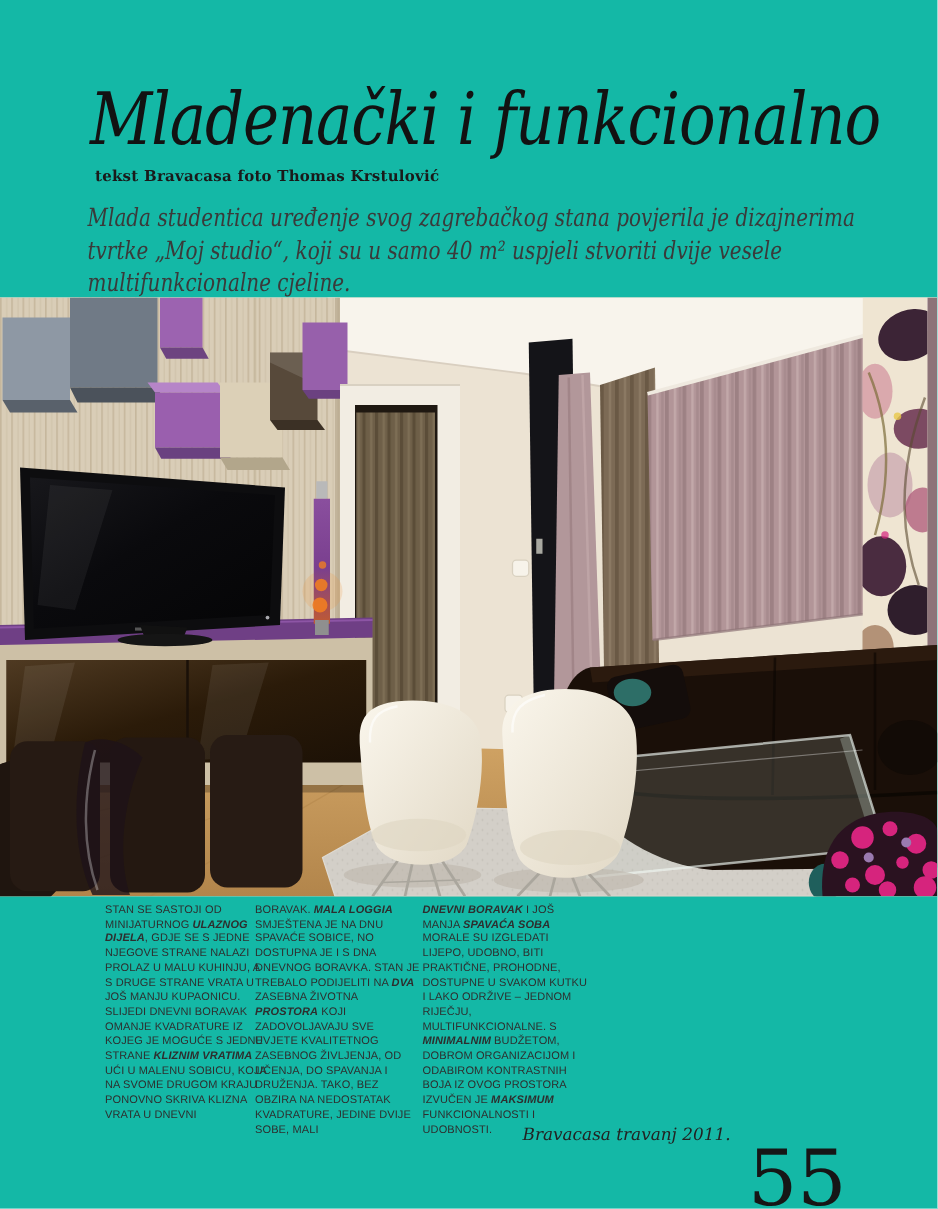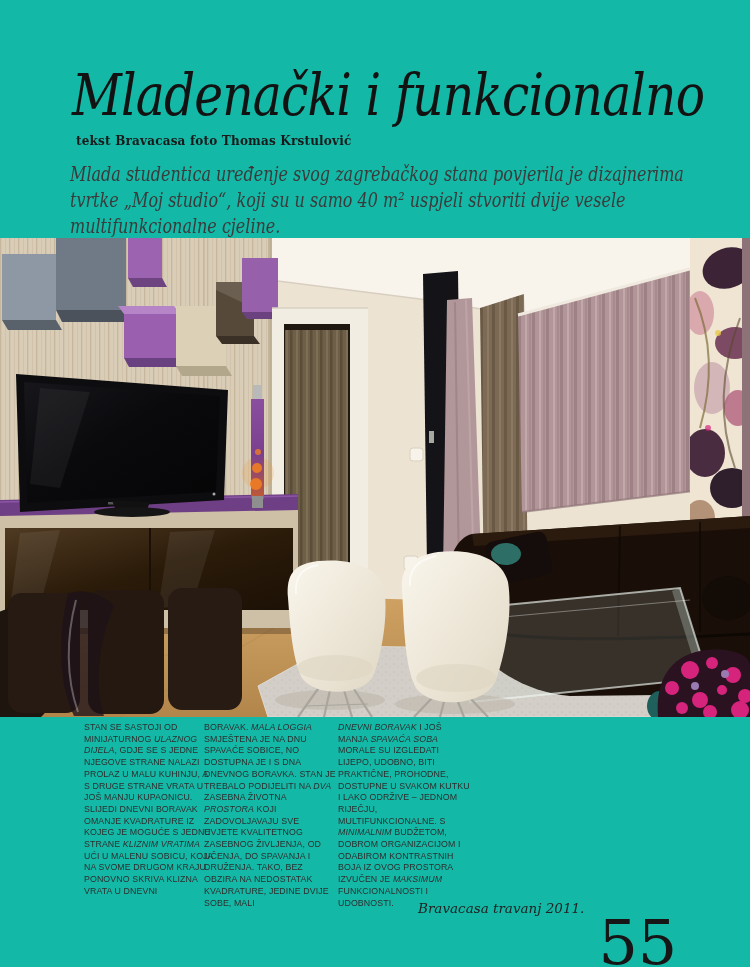--- a/index.html
+++ b/index.html
@@ -17,21 +17,21 @@
 
   .intro{position:absolute;left:70px;top:161px;margin:0;width:780px;
          font-family:"DejaVu Serif","Liberation Serif",serif;font-style:italic;
          font-size:20px;line-height:26px;color:#3a3a3a;
          transform:scaleX(.8);transform-origin:left top;}
 
   .photo{position:absolute;left:0;top:238px;width:750px;height:479px;margin:0;background:#ece3d3;}
   .photo svg{display:block;}
 
   .col{position:absolute;top:722px;font-size:8.8px;line-height:11.7px;letter-spacing:.1px;color:#2e2e2e;}
-  .col .em{font-weight:normal;font-style:italic;}
+  .col .em{font-weight:bold;font-style:italic;}
   .col1{left:84px;width:132px;}
   .col2{left:204px;width:132px;}
   .col3{left:338px;width:136px;}
 
   .footer{position:absolute;left:418px;top:912px;display:flex;align-items:flex-start;gap:14px;
           font-family:"DejaVu Serif","Liberation Serif",serif;color:#161616;}
   .footer .mag{font-style:italic;font-size:13.5px;position:relative;top:-12px;color:#222222;}
   .footer .num{font-size:62px;line-height:1;}
 </style>
 </head>

